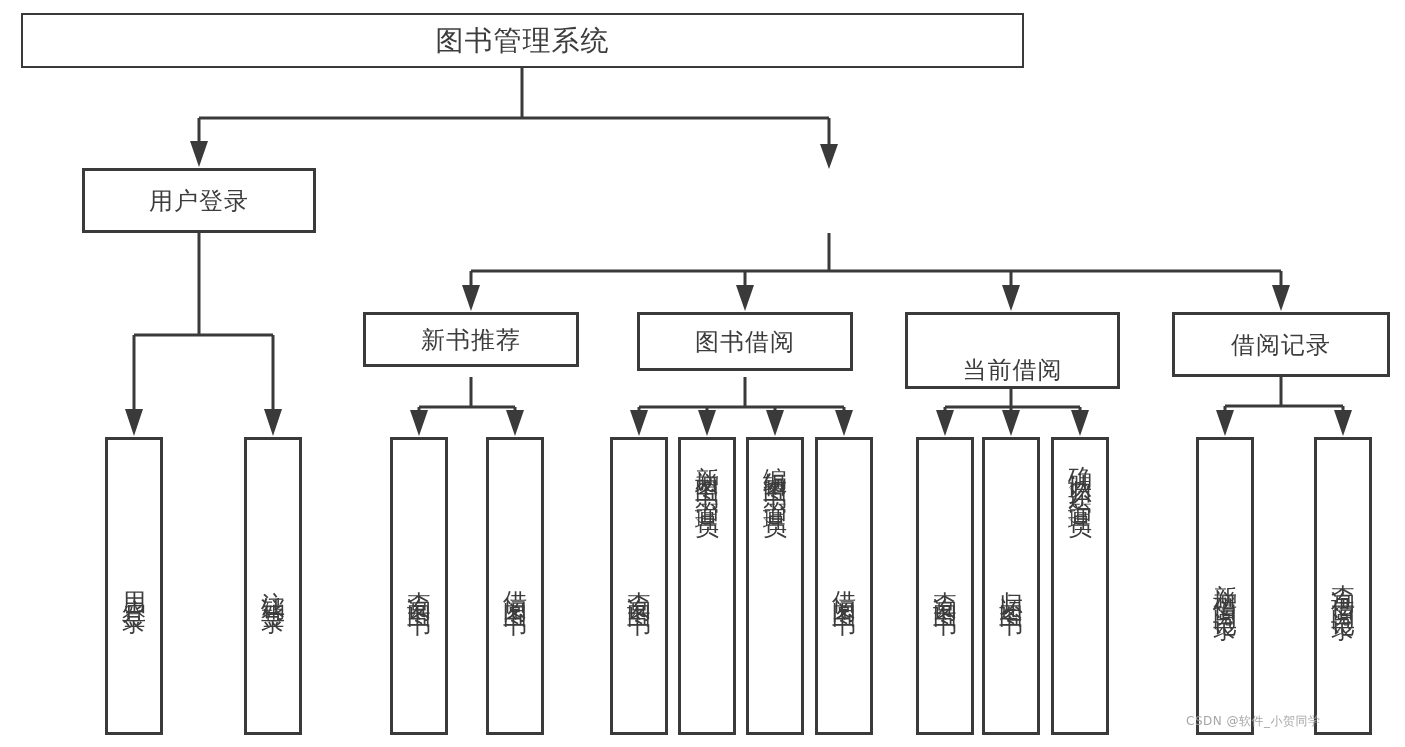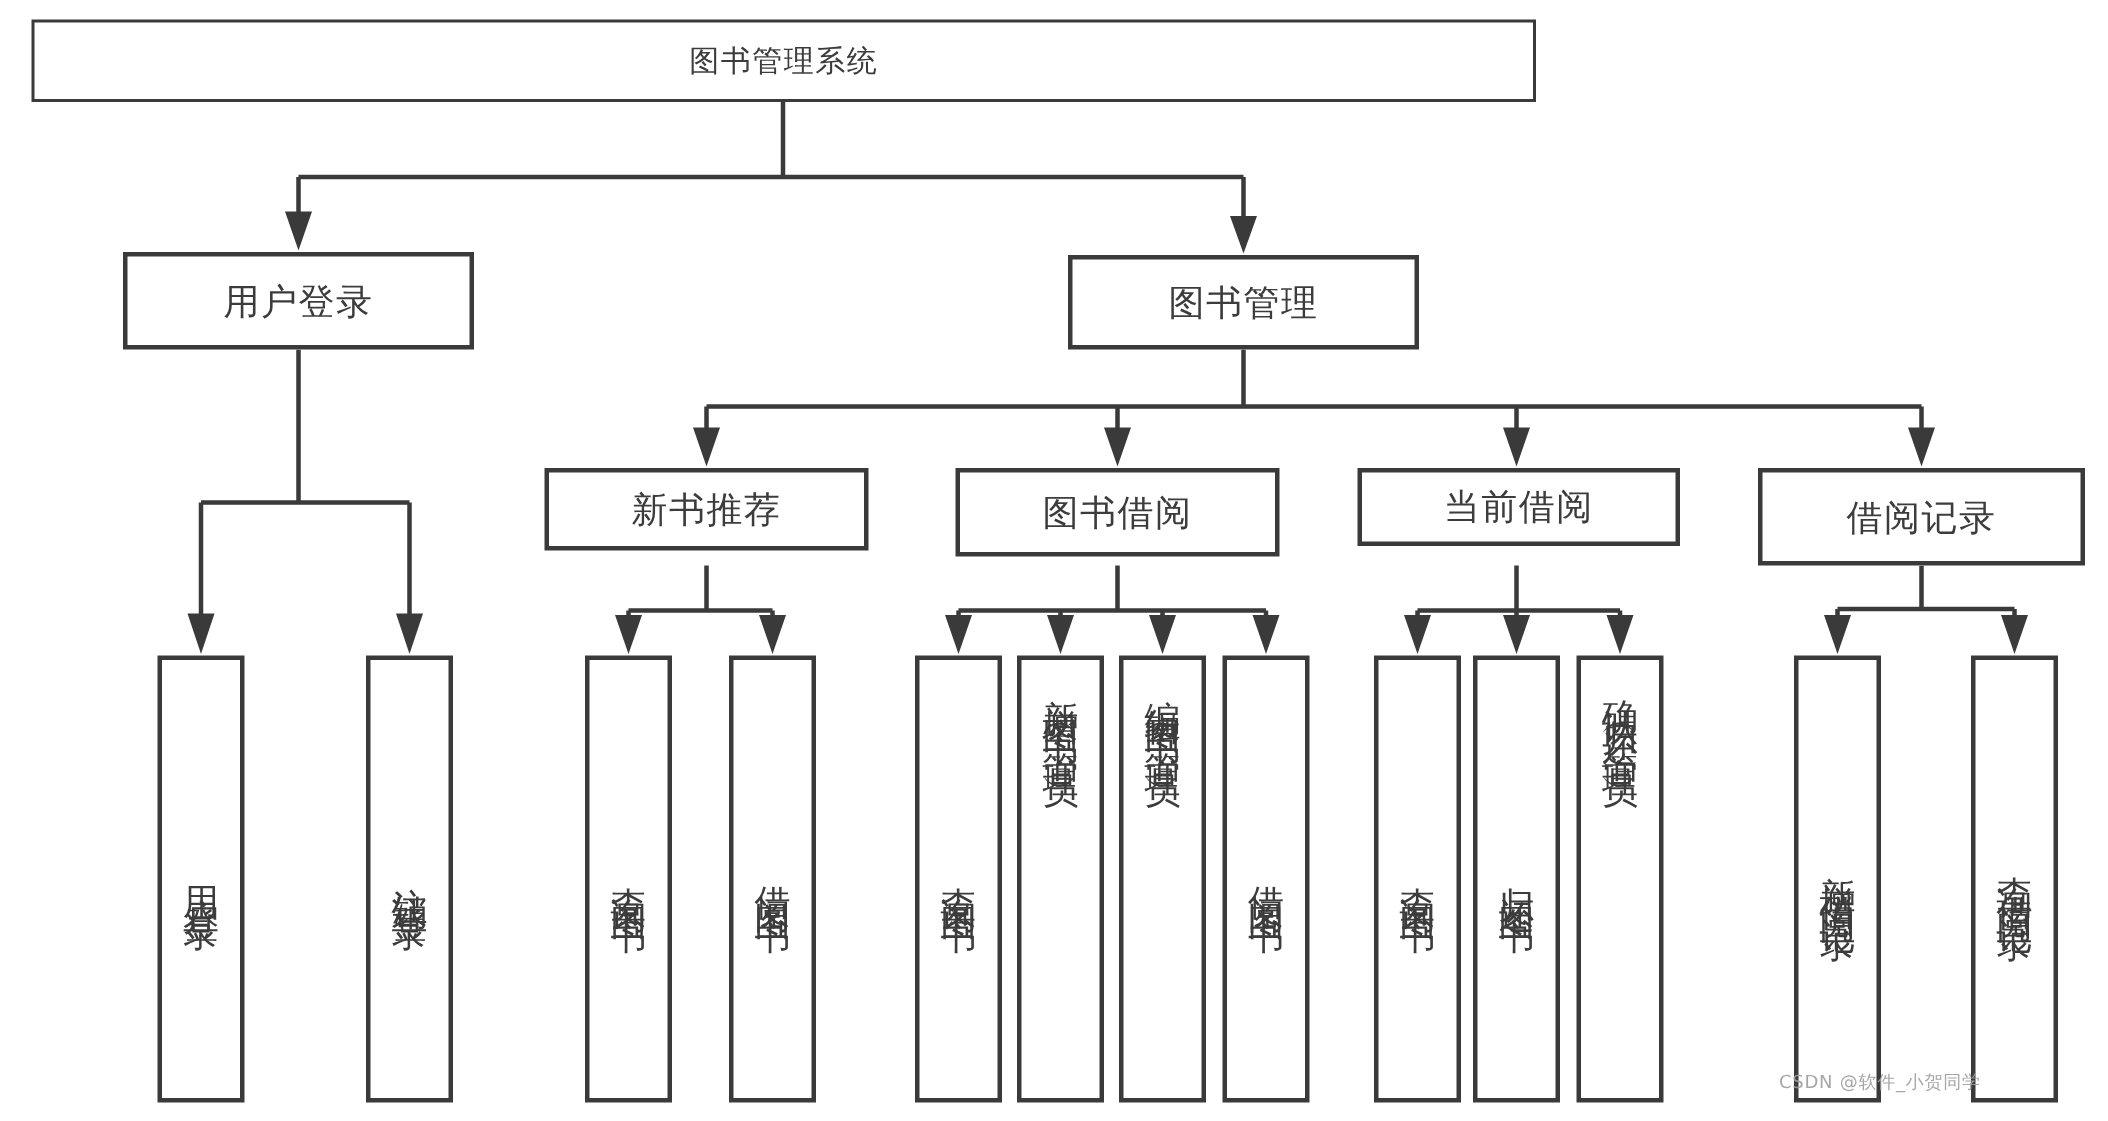--- a/index.html
+++ b/index.html
@@ -17,21 +17,21 @@
     box-sizing:border-box;
     background:#ffffff;
     border:3px solid #3a3a3a;
     display:flex;align-items:center;justify-content:center;
     z-index:2;
   }
   .hlabel{
     font-size:24px;letter-spacing:1px;white-space:nowrap;
   }
   .root{border-width:2px;}
-  .root .hlabel{font-size:20px;}
+  .root .hlabel{font-size:28px;}
   .leaf{width:58px;top:437px;height:298px;}
   .vtext{
     writing-mode:vertical-rl;
     text-orientation:mixed;
     font-size:24px;
     letter-spacing:7px;
     line-height:1;
     white-space:nowrap;
   }
   .leaf.toptext{align-items:flex-start;}
@@ -98,31 +98,28 @@
     </g>
   </svg>
 
   <div class="node root" style="left:21px;top:13px;width:1003px;height:55px;">
     <span class="hlabel">图书管理系统</span>
   </div>
 
   <div class="node" style="left:82px;top:168px;width:234px;height:65px;">
     <span class="hlabel">用户登录</span>
   </div>
-  <div class="node" style="left:712px;top:170px;width:234px;height:63px;">
-    <span class="hlabel">图书管理</span>
-  </div>
 
   <div class="node" style="left:363px;top:312px;width:216px;height:55px;">
     <span class="hlabel">新书推荐</span>
   </div>
   <div class="node" style="left:637px;top:312px;width:216px;height:59px;">
     <span class="hlabel">图书借阅</span>
   </div>
-  <div class="node" style="left:905px;top:312px;width:215px;height:52px;">
+  <div class="node" style="left:905px;top:312px;width:215px;height:77px;align-items:flex-end;">
     <span class="hlabel">当前借阅</span>
   </div>
   <div class="node" style="left:1172px;top:312px;width:218px;height:65px;">
     <span class="hlabel">借阅记录</span>
   </div>
 
   <div class="node leaf" style="left:105px;">
     <span class="vtext">用户登录</span>
   </div>
   <div class="node leaf" style="left:244px;">

